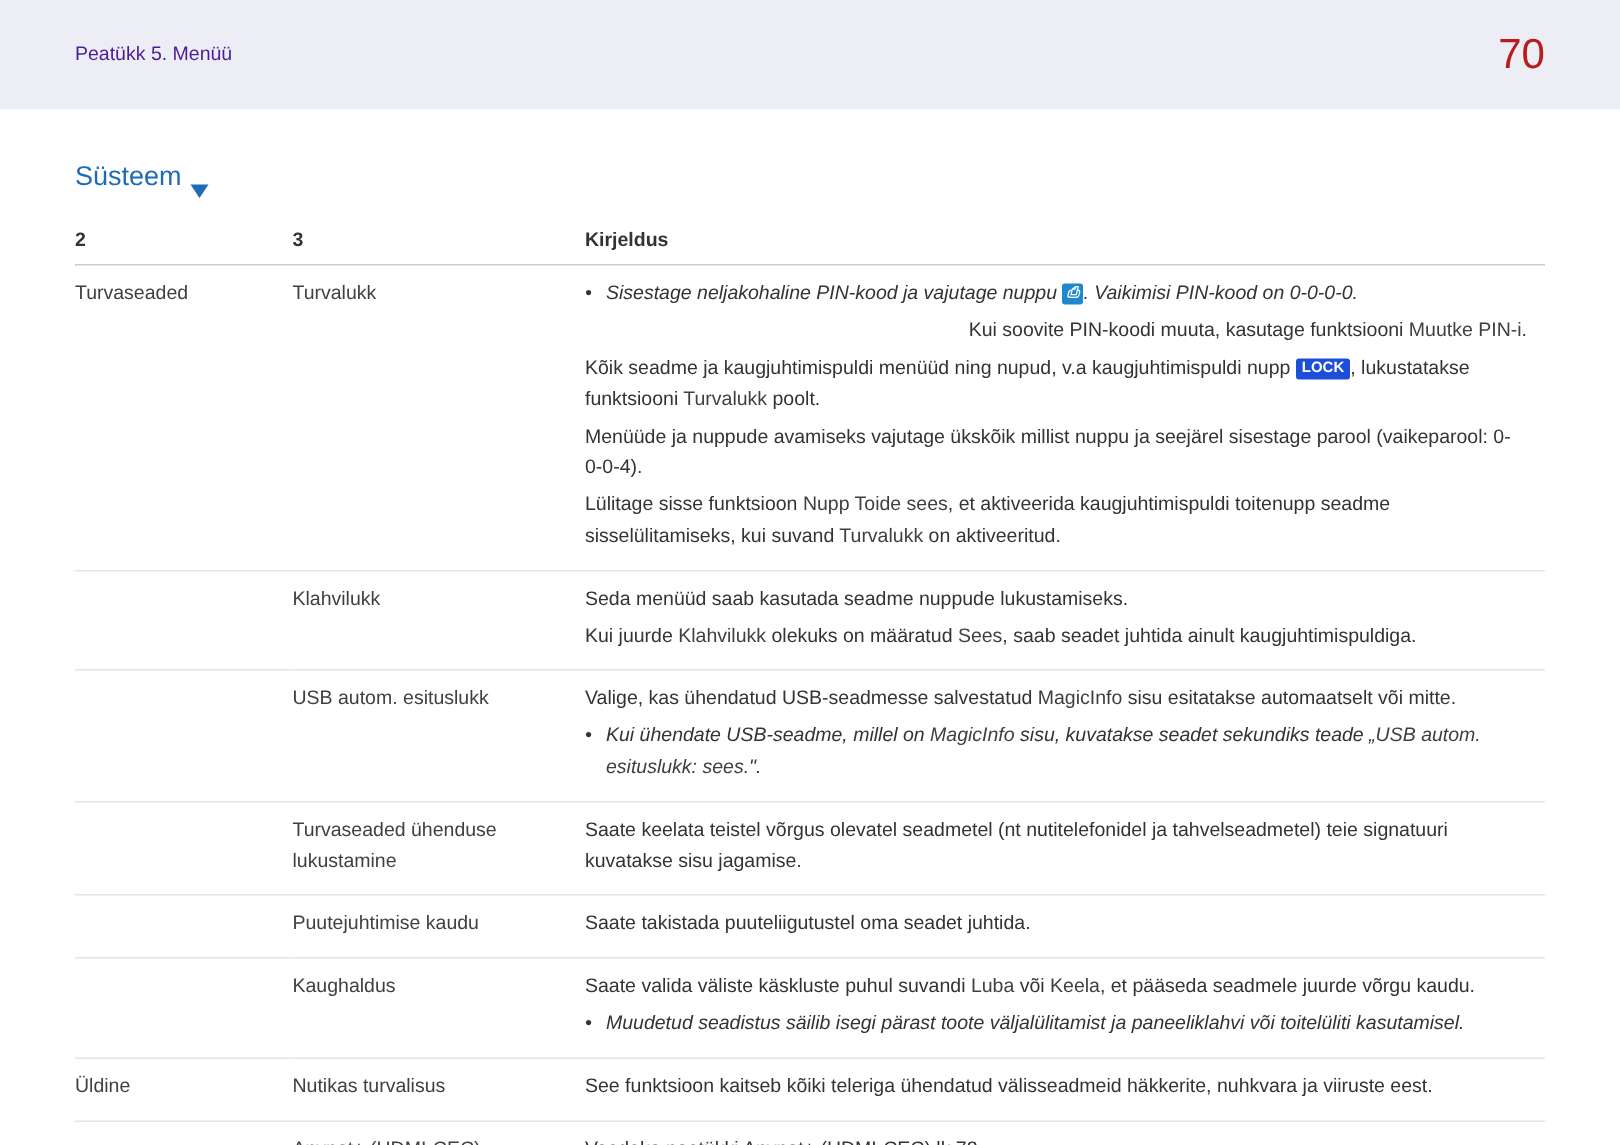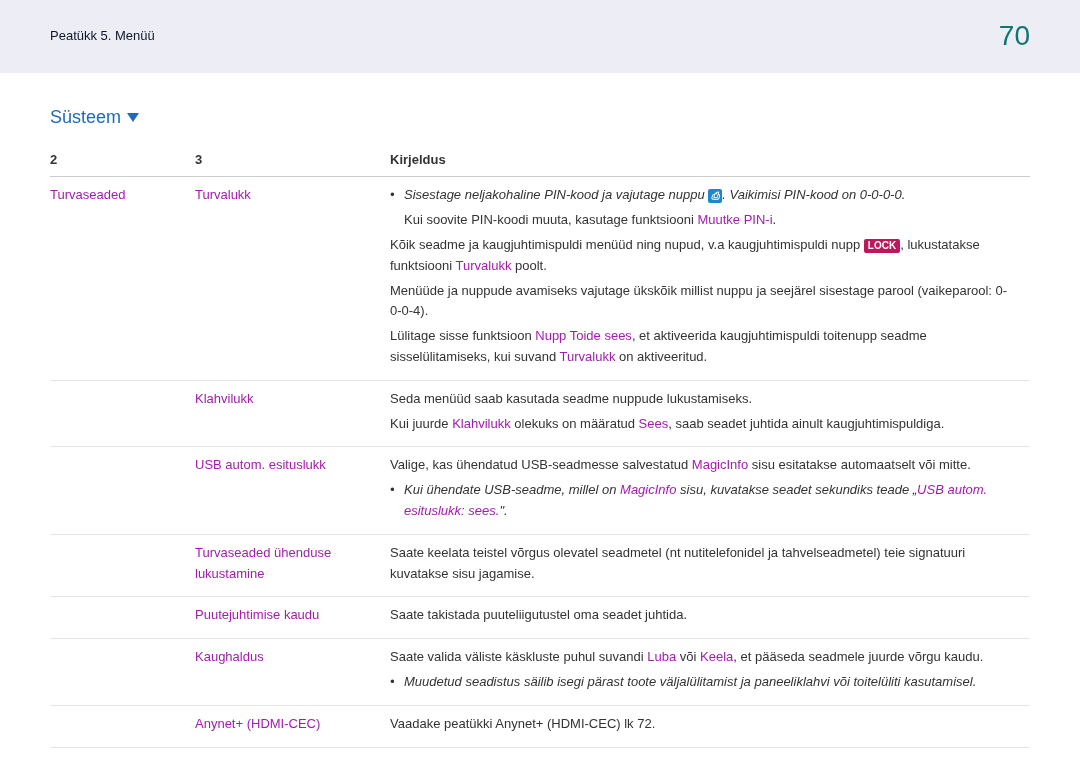--- a/index.html
+++ b/index.html
@@ -10,30 +10,30 @@
   font-size: 13px;
   line-height: 1.6;
 }
 .header {
   background: #ecedf5;
   padding: 14px 50px;
   display: flex;
   justify-content: space-between;
   align-items: center;
 }
-.chapter { color: #0f172a; font-size: 13px; }
-.page-num { color: #0f766e; font-size: 28px; font-weight: 300; }
+.chapter { color: #4c1d95; font-size: 13px; }
+.page-num { color: #b91c1c; font-size: 28px; font-weight: 300; }
 .content { padding: 30px 50px; }
 .section-title {
   color: #1e6bb8;
   font-size: 18px;
   font-weight: 400;
   margin-bottom: 12px;
   display: flex;
-  align-items: center;
+  align-items: flex-end;
   gap: 6px;
 }
 .triangle {
   display: inline-block;
   width: 0; height: 0;
   border-left: 6px solid transparent;
   border-right: 6px solid transparent;
   border-top: 9px solid #1e6bb8;
 }
 table { width: 100%; border-collapse: collapse; }
@@ -46,47 +46,47 @@
   font-size: 13px;
 }
 td {
   padding: 8px 12px 8px 0;
   border-bottom: 1px solid #e5e5e5;
   vertical-align: top;
   font-size: 13px;
 }
 td.col1 { width: 145px; }
 td.col2 { width: 195px; }
-.blue { color: #a21caf; }
+.blue { color: #404040; }
 .bullet { padding-left: 14px; position: relative; font-style: italic; }
 .bullet::before { content: "•"; position: absolute; left: 0; top: 0; color: #333; }
 .icon-box {
   display: inline-block;
   background: #1e88cc;
   color: #fff;
   padding: 0 3px;
   border-radius: 2px;
   font-size: 10px;
   vertical-align: middle;
   line-height: 14px;
   font-weight: bold;
 }
 .lock-box {
   display: inline-block;
-  background: #be185d;
+  background: #1d4ed8;
   color: #fff;
   padding: 0 4px;
   border-radius: 2px;
   font-size: 10px;
   vertical-align: middle;
   line-height: 14px;
   font-weight: bold;
 }
 .desc-block p { margin-bottom: 4px; }
-.indent { padding-left: 14px; }
+.indent { padding-left: 14px; text-align: right; }
 </style>
 </head>
 <body>
 
 <div class="header">
   <span class="chapter">Peatükk 5. Menüü</span>
   <span class="page-num">70</span>
 </div>
 
 <div class="content">
@@ -147,20 +147,27 @@
       </tr>
       <tr>
         <td class="col1"></td>
         <td class="col2 blue">Kaughaldus</td>
         <td class="desc-block">
           <p><span>Saate valida väliste käskluste puhul suvandi </span><span class="blue">Luba</span><span> või </span><span class="blue">Keela</span><span>, et pääseda seadmele juurde võrgu kaudu.</span></p>
           <p class="bullet">Muudetud seadistus säilib isegi pärast toote väljalülitamist ja paneeliklahvi või toitelüliti kasutamisel.</p>
         </td>
       </tr>
       <tr>
+        <td class="col1 blue">Üldine</td>
+        <td class="col2 blue">Nutikas turvalisus</td>
+        <td class="desc-block">
+          <p>See funktsioon kaitseb kõiki teleriga ühendatud välisseadmeid häkkerite, nuhkvara ja viiruste eest.</p>
+        </td>
+      </tr>
+      <tr>
         <td class="col1"></td>
         <td class="col2 blue">Anynet+ (HDMI-CEC)</td>
         <td class="desc-block">
           <p>Vaadake peatükki Anynet+ (HDMI-CEC) lk 72.</p>
         </td>
       </tr>
 
     </tbody>
   </table>
 </div>

